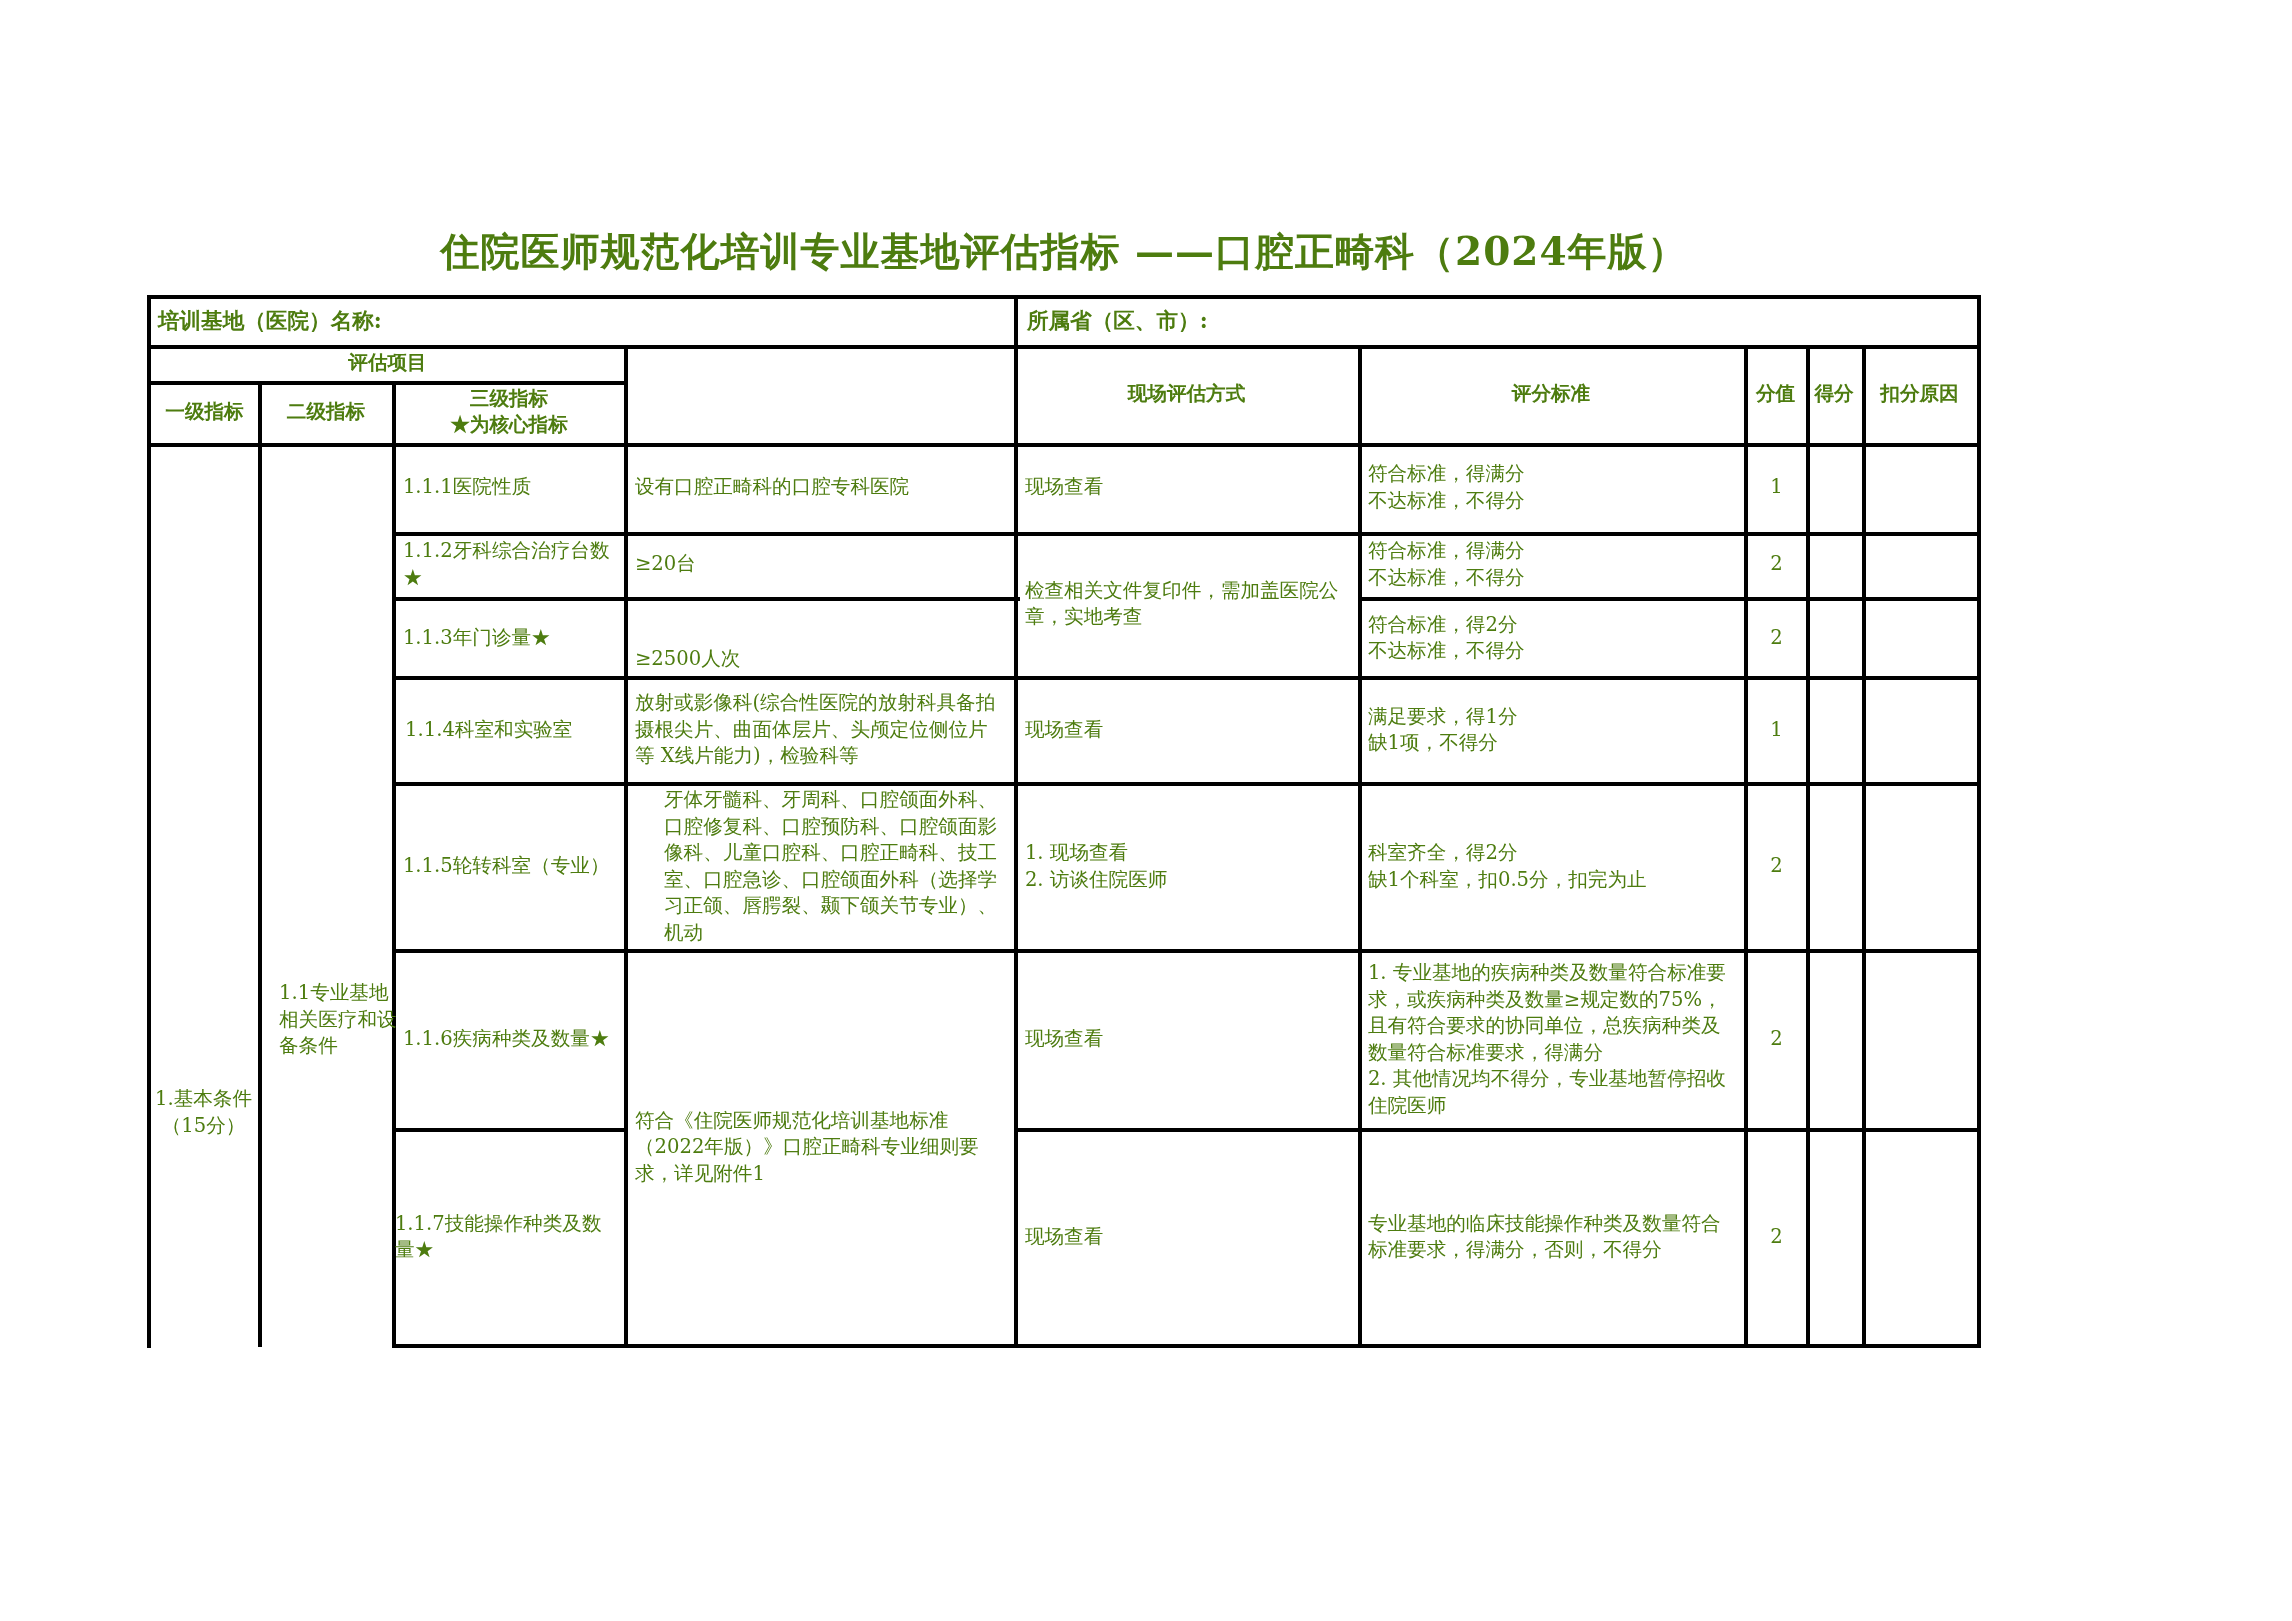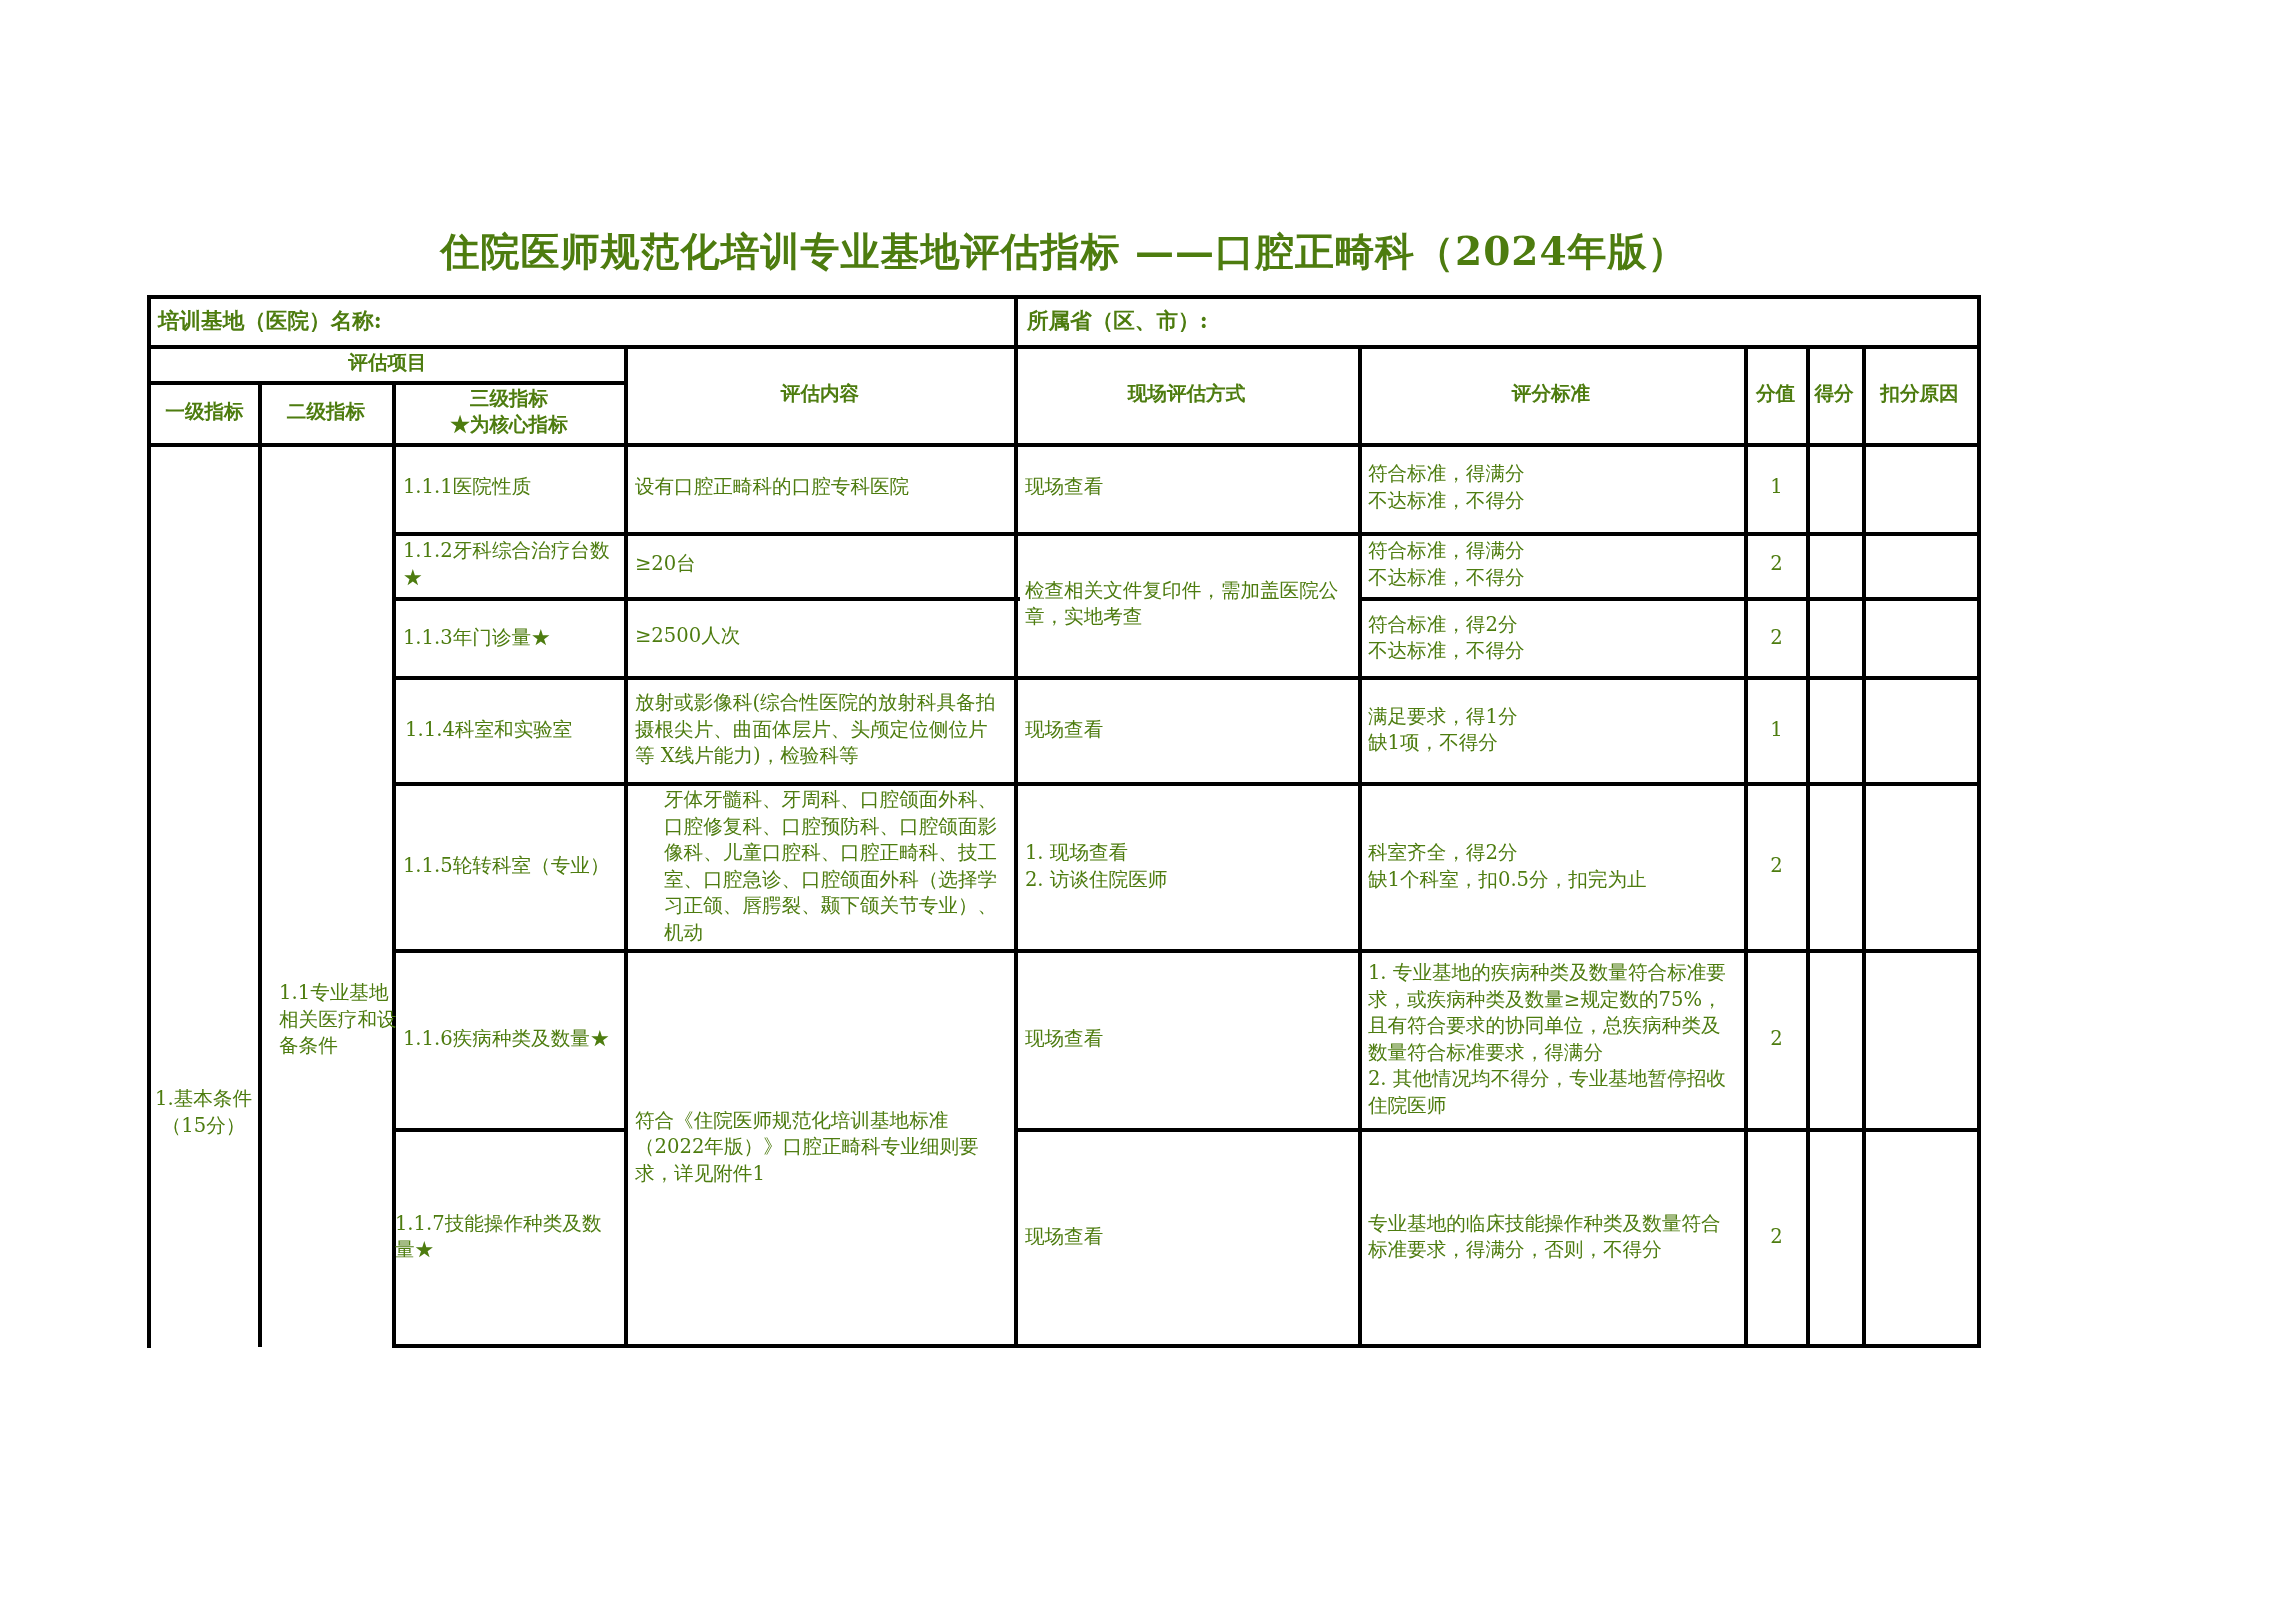--- a/index.html
+++ b/index.html
@@ -66,41 +66,40 @@
   <div class="cell bold label22" style="left:151px;top:299px;width:608px;height:44px;">培训基地（医院）名称:</div>
   <div class="cell" style="left:421px;top:299px;width:588px;height:44px;"></div>
   <div class="cell bold label22" style="left:1020px;top:299px;width:549px;height:44px;">所属省（区、市）:</div>
   <div class="cell" style="left:1264px;top:299px;width:706px;height:44px;"></div>
 
   <div class="cell cc bold" style="left:151px;top:347px;width:473px;height:32px;">评估项目</div>
   <div class="cell cc bold" style="left:151px;top:383px;width:107px;height:58px;">一级指标</div>
   <div class="cell cc bold" style="left:262px;top:383px;width:128px;height:58px;">二级指标</div>
   <div class="cell cc bold pre" style="left:396px;top:383px;width:226px;height:58px;">三级指标
 ★为核心指标</div>
-  <div class="cell cc bold" style="left:628px;top:347px;width:384px;height:94px;">评估内容</div>
   <div class="cell cc bold" style="left:1018px;top:347px;width:337px;height:94px;">现场评估方式</div>
   <div class="cell cc bold" style="left:1361px;top:347px;width:380px;height:94px;">评分标准</div>
   <div class="cell cc bold" style="left:1746px;top:347px;width:59px;height:94px;padding:2.9px 2px;">分值</div>
   <div class="cell cc bold" style="left:1808px;top:347px;width:52px;height:94px;padding:2.9px 2px;">得分</div>
   <div class="cell cc bold" style="left:1864px;top:347px;width:111px;height:94px;padding:2.9px 2px;">扣分原因</div>
 
   <div class="blk" style="left:149px;top:1086px;width:109px;text-align:center;">1.基本条件（15分）</div>
   <div class="blk" style="left:263px;top:980px;width:127px;margin-left:16px;">1.1专业基地相关医疗和设备条件</div>
 
   <div class="cell" style="left:396px;top:445px;width:226px;height:85px;">1.1.1医院性质</div>
   <div class="cell" style="left:396px;top:534px;width:226px;height:61px;">1.1.2牙科综合治疗台数★</div>
   <div class="cell" style="left:396px;top:601px;width:226px;height:74px;">1.1.3年门诊量★</div>
   <div class="cell" style="left:396px;top:680px;width:226px;height:100px;padding-left:9px;">1.1.4科室和实验室</div>
   <div class="cell" style="left:396px;top:786px;width:226px;height:161px;">1.1.5轮转科室（专业）</div>
   <div class="cell" style="left:396px;top:953px;width:226px;height:173px;">1.1.6疾病种类及数量★</div>
   <div class="cell" style="left:388px;top:1132px;width:226px;height:210px;">1.1.7技能操作种类及数量★</div>
 
   <div class="cell" style="left:628px;top:445px;width:384px;height:85px;">设有口腔正畸科的口腔专科医院</div>
   <div class="cell" style="left:628px;top:534px;width:384px;height:61px;">≥20台</div>
-  <div class="cell" style="left:628px;top:601px;width:384px;height:70px;">≥2500人次</div>
+  <div class="cell" style="left:628px;top:624px;width:384px;height:70px;">≥2500人次</div>
   <div class="cell" style="left:628px;top:680px;width:384px;height:100px;">放射或影像科(综合性医院的放射科具备拍摄根尖片、曲面体层片、头颅定位侧位片等 X线片能力)，检验科等</div>
   <div class="cell" style="left:628px;top:786px;width:384px;height:161px;padding-left:36px;">牙体牙髓科、牙周科、口腔颌面外科、口腔修复科、口腔预防科、口腔颌面影像科、儿童口腔科、口腔正畸科、技工室、口腔急诊、口腔颌面外科（选择学习正颌、唇腭裂、颞下颌关节专业）、机动</div>
   <div class="cell" style="left:628px;top:953px;width:384px;height:389px;">符合《住院医师规范化培训基地标准（2022年版）》口腔正畸科专业细则要求，详见附件1</div>
 
   <div class="cell" style="left:1018px;top:445px;width:337px;height:85px;">现场查看</div>
   <div class="cell" style="left:1018px;top:534px;width:337px;height:140px;">检查相关文件复印件，需加盖医院公章，实地考查</div>
   <div class="cell" style="left:1018px;top:680px;width:337px;height:100px;">现场查看</div>
   <div class="cell pre" style="left:1018px;top:786px;width:337px;height:161px;">1. 现场查看
 2. 访谈住院医师</div>
   <div class="cell" style="left:1018px;top:953px;width:337px;height:173px;">现场查看</div>

